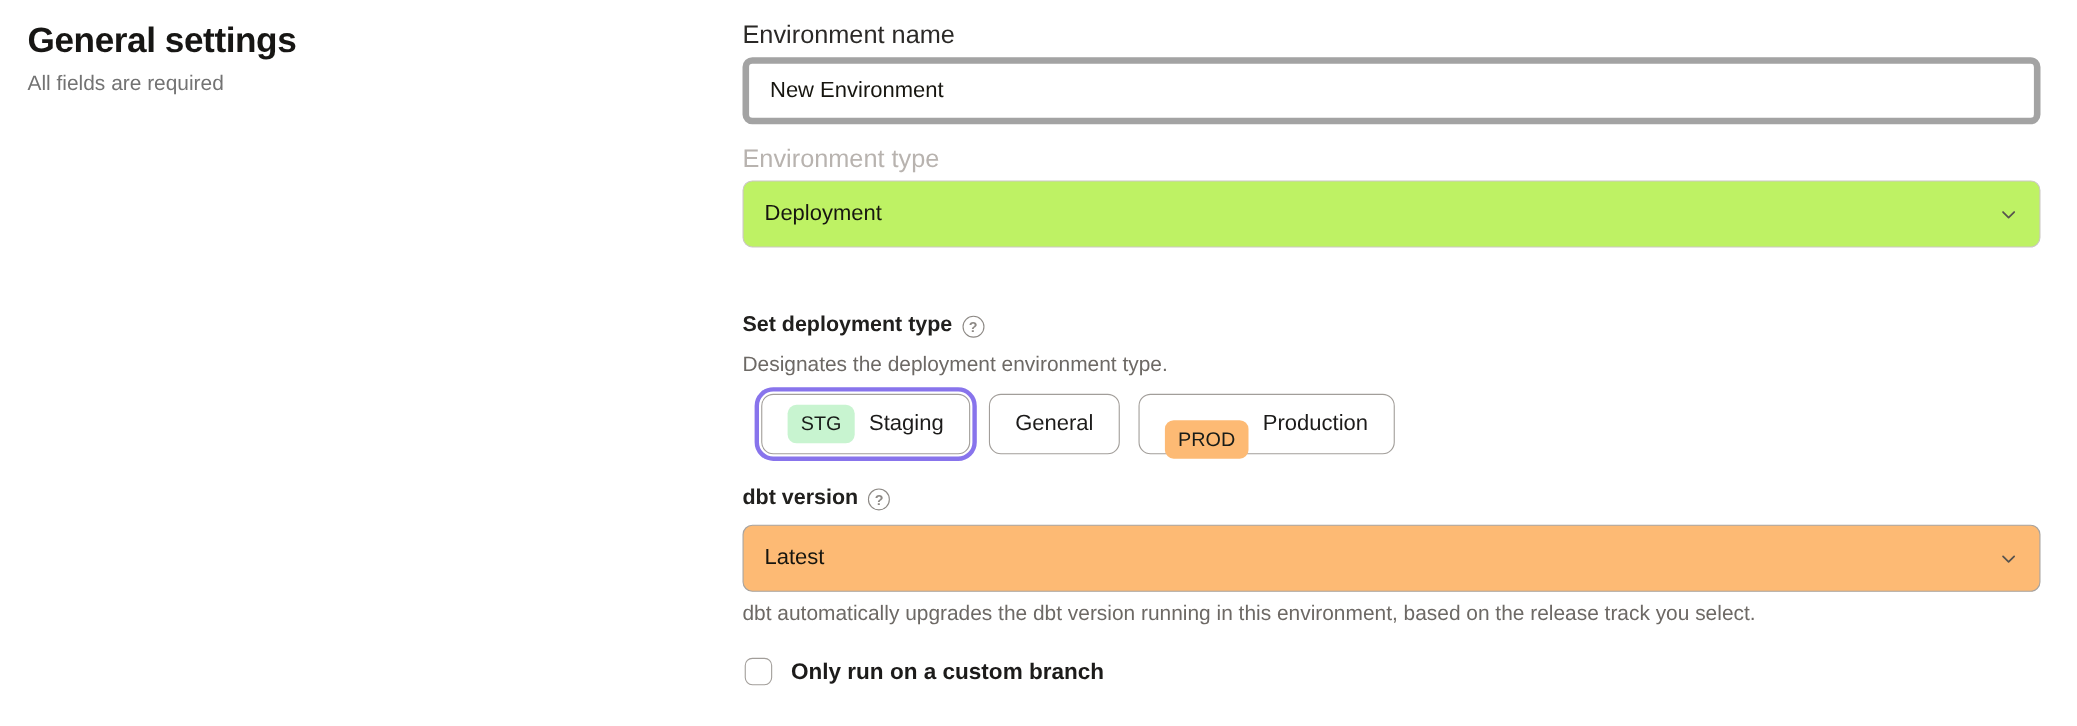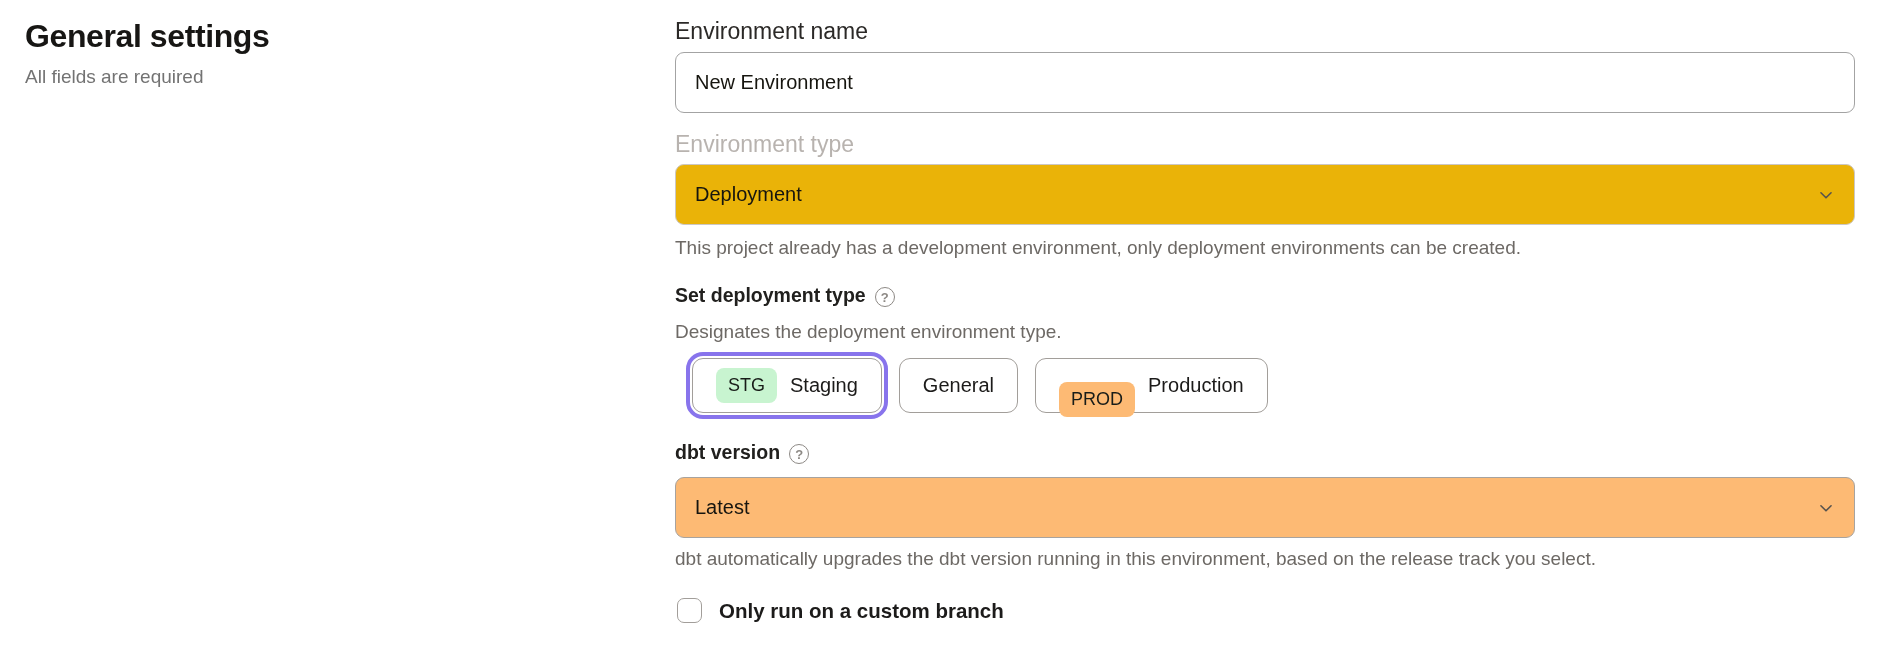--- a/index.html
+++ b/index.html
@@ -13,28 +13,28 @@
 
   
   .form-col { position:absolute; left:675px; top:0; width:1180px; height:660px; }
   .abs { position:absolute; left:0; right:0; }
 
   .field-label { font-size:23px; color:#2b2927; line-height:22px; }
   .field-label.disabled { color:#b8b3af; }
   .section-label { font-size:19.5px; font-weight:700; color:#21201e; line-height:24px; display:flex; align-items:flex-end; gap:9px; }
   .helper-text { font-size:19px; color:#6d6965; line-height:24px; }
 
-  .text-input { width:100%; height:61px; border:1px solid #a3a3a3; border-radius:9px;
+  .text-input { width:100%; height:61px; border:6px solid #a3a3a3; border-radius:9px;
                 font-family:"Liberation Sans", sans-serif; font-size:20px; color:#16150f;
                 padding:0 19px; background:#fff; outline:none; }
 
   .select-box { width:100%; height:61px; border:1px solid #a7a39f; border-radius:9px; background:#fdba74;
                 display:flex; align-items:center; justify-content:space-between; padding:0 19px;
                 font-size:20px; color:#16150f; cursor:pointer; }
-  .select-box.disabled { background:#eab308; border-color:#cbc7c4; cursor:default; }
+  .select-box.disabled { background:#bef264; border-color:#cbc7c4; cursor:default; }
   .chevron { width:18px; height:18px; flex:0 0 auto; }
 
   .help-icon { width:20px; height:20px; border:1.6px solid #8d8985; border-radius:50%;
                display:inline-flex; align-items:center; justify-content:center;
                font-size:13px; font-weight:600; color:#8d8985; line-height:1; cursor:pointer; }
 
   .btn-row { display:flex; align-items:center; gap:17px; padding-left:17px; }
   .type-btn { height:55px; background:#fff; border:1px solid #a29e9a; border-radius:11px;
               display:flex; align-items:center; gap:13px; padding:0 23px;
               font-family:"Liberation Sans", sans-serif; font-size:20px; font-weight:500;
@@ -65,21 +65,20 @@
 
   <div class="abs field-label disabled" style="top:133px">Environment type</div>
 
   <div class="abs select-box disabled" style="top:164px" aria-disabled="true">
     <span>Deployment</span>
     <svg class="chevron" viewBox="0 0 16 16" fill="none">
       <path d="M3.5 6 L8 10.5 L12.5 6" stroke="#57534e" stroke-width="1.4" stroke-linecap="round" stroke-linejoin="round"></path>
     </svg>
   </div>
 
-  <div class="abs helper-text" style="top:236px">This project already has a development environment, only deployment environments can be created.</div>
 
   <div class="abs section-label" style="top:283px">
     <span>Set deployment type</span>
     <span class="help-icon">?</span>
   </div>
 
   <div class="abs helper-text" style="top:320px">Designates the deployment environment type.</div>
 
   <div class="abs btn-row" style="top:358px">
     <button class="type-btn selected" aria-pressed="true">

